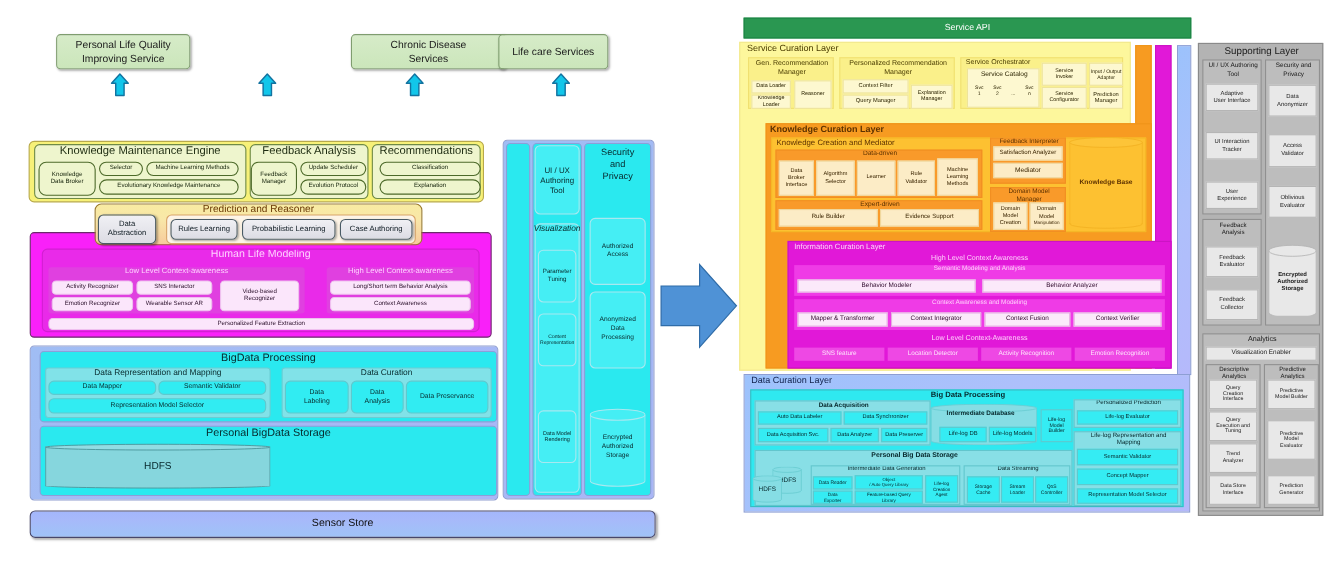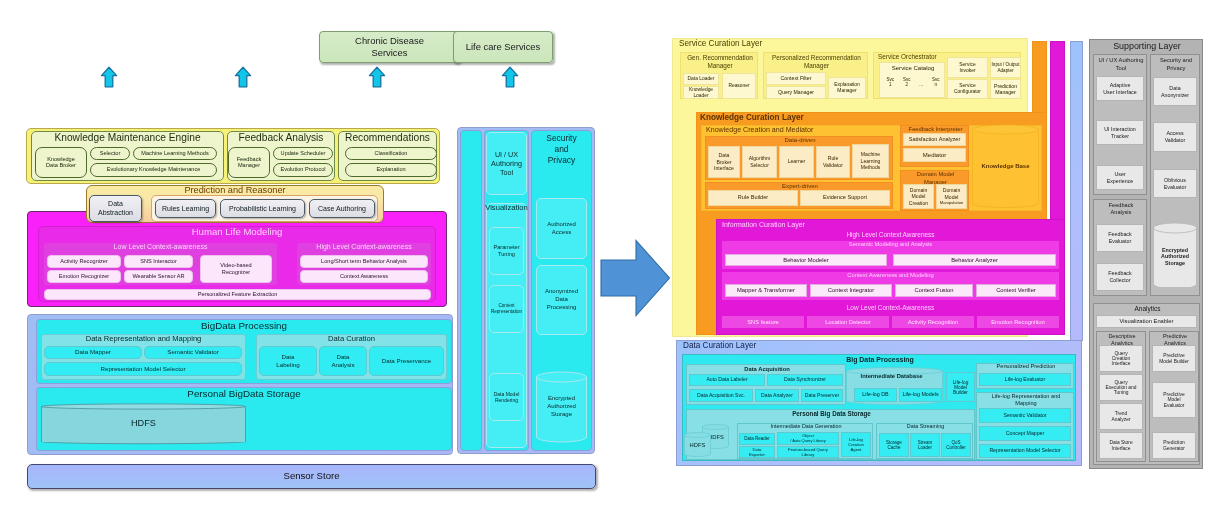--- a/index.html
+++ b/index.html
@@ -70,20 +70,23 @@
   .mmbar{background:#9e1755;border:1px solid #85104a;color:#fff;font-weight:400;}
   .supOuter{background:#b3b3b3;border:1px solid #8a8a8a;}
   .gBox{background:#bdbdbd;border:1px solid #909090;}
   .gPill{background:#e8e8e8;border:1px solid #b5b5b5;color:#1a1a1a;font-weight:400;}
 </style>
 </head>
 <body>
 
 <div id="stage">
 
+<div class="b svcbox col" style="left:51px;top:31px;width:122px;height:32px;padding:0 9px;line-height:1.25;">
+  <span>Personal Life Quality Improving Service</span>
+</div>
 <div class="b svcbox col" style="left:319px;top:31px;width:141px;height:32px;padding:1px 22px;line-height:1.25;">
   <span>Chronic Disease Services</span>
 </div>
 <div class="b svcbox" style="left:453px;top:31px;width:100px;height:32px;">
   <span>Life care Services</span>
 </div>
 
 <svg class="abs" style="position:absolute;left:100px;top:66px;width:18px;height:23px;">
   <path d="M9 1.2 L16.6 9.6 L12.8 9.6 L12.8 20.8 L5.2 20.8 L5.2 9.6 L1.4 9.6 Z" fill="#12c6ea" stroke="#1373a0" stroke-width="1.3" stroke-linejoin="round"></path>
 </svg>
@@ -239,21 +242,21 @@
   <span>Sensor Store</span>
 </div>
 
 <div class="b rightcolOuter" style="left:457px;top:127px;width:138px;height:327px;"></div>
 <div class="b bdInner" style="left:460px;top:130px;width:22px;height:321px;"></div>
 <div class="b bdInner col" style="left:484px;top:130px;width:45px;height:321px;justify-content:flex-start;"></div>
 <div class="b cyPill2" style="padding:0 2px;left:486px;top:132px;width:41px;height:63px;flex-direction:column;font-size:7.2px;line-height:1.25;">
   <span>UI / UX Authoring Tool</span>
 </div>
 <div class="b cyPill2 col" style="left:486px;top:203px;width:41px;height:245px;justify-content:flex-start;padding-top:0px;overflow:visible;">
-  <span class="cyTitle" style="font-size:7.6px;white-space:nowrap;">Visualization</span>
+  <span class="cyTitle" style="font-size:7.6px;white-space:nowrap;font-style:italic;">Visualization</span>
 </div>
 <div class="b cyPill2" style="padding:0 1px;left:489px;top:227px;width:35px;height:48px;flex-direction:column;font-size:5.6px;line-height:1.3;">
   <span>Parameter Tuning</span>
 </div>
 <div class="b cyPill2" style="padding:0 2px;left:489px;top:285px;width:35px;height:48px;flex-direction:column;font-size:4.6px;line-height:1.3;">
   <span>Content Representation</span>
 </div>
 <div class="b cyPill2" style="padding:0 2px;left:489px;top:373px;width:35px;height:48px;flex-direction:column;font-size:5px;line-height:1.3;">
   <span>Data Model Rendering</span>
 </div>
@@ -273,20 +276,23 @@
     <path d="M0.5 6 a25 5 0 0 1 50 0 v60 a25 5 0 0 1 -50 0 z" fill="#45eef4" stroke="#a8e8ef" stroke-width="1"></path>
     <path d="M0.5 6 a25 5 0 0 0 50 0" fill="none" stroke="#a8e8ef" stroke-width="1"></path>
   </svg>
   <div style="position:relative;font-size:6px;color:#06272b;line-height:1.3;width:40px;text-align:center;">Encrypted Authorized Storage</div>
 </div>
 
 <svg class="abs" style="position:absolute;left:600px;top:239px;width:72px;height:80px;">
   <path d="M1 21 L36 21 L36 1.5 L69.5 39 L36 76.5 L36 57 L1 57 Z" fill="#4f92d6" stroke="#2f6ca8" stroke-width="1.1" stroke-linejoin="miter"></path>
 </svg>
 
+<div class="b svcapi" style="left:676px;top:16px;width:407px;height:19px;">
+  <span>Service API</span>
+</div>
 
 <div class="b dclOuter" style="left:1070px;top:41px;width:13px;height:300px;"></div>
 <div class="b iclOuter" style="left:1050px;top:41px;width:15px;height:294px;"></div>
 <div class="b kclOuter" style="left:1032px;top:41px;width:15px;height:294px;"></div>
 
 <div class="b sclOuter" style="left:672px;top:38px;width:356px;height:299px;display:block;">
   <span class="sclTitle" style="position:absolute;left:6px;top:1px;font-size:8.2px;">Service Curation Layer</span>
 </div>
 
 <div class="b yBox" style="left:680px;top:52px;width:78px;height:47px;display:block;">

